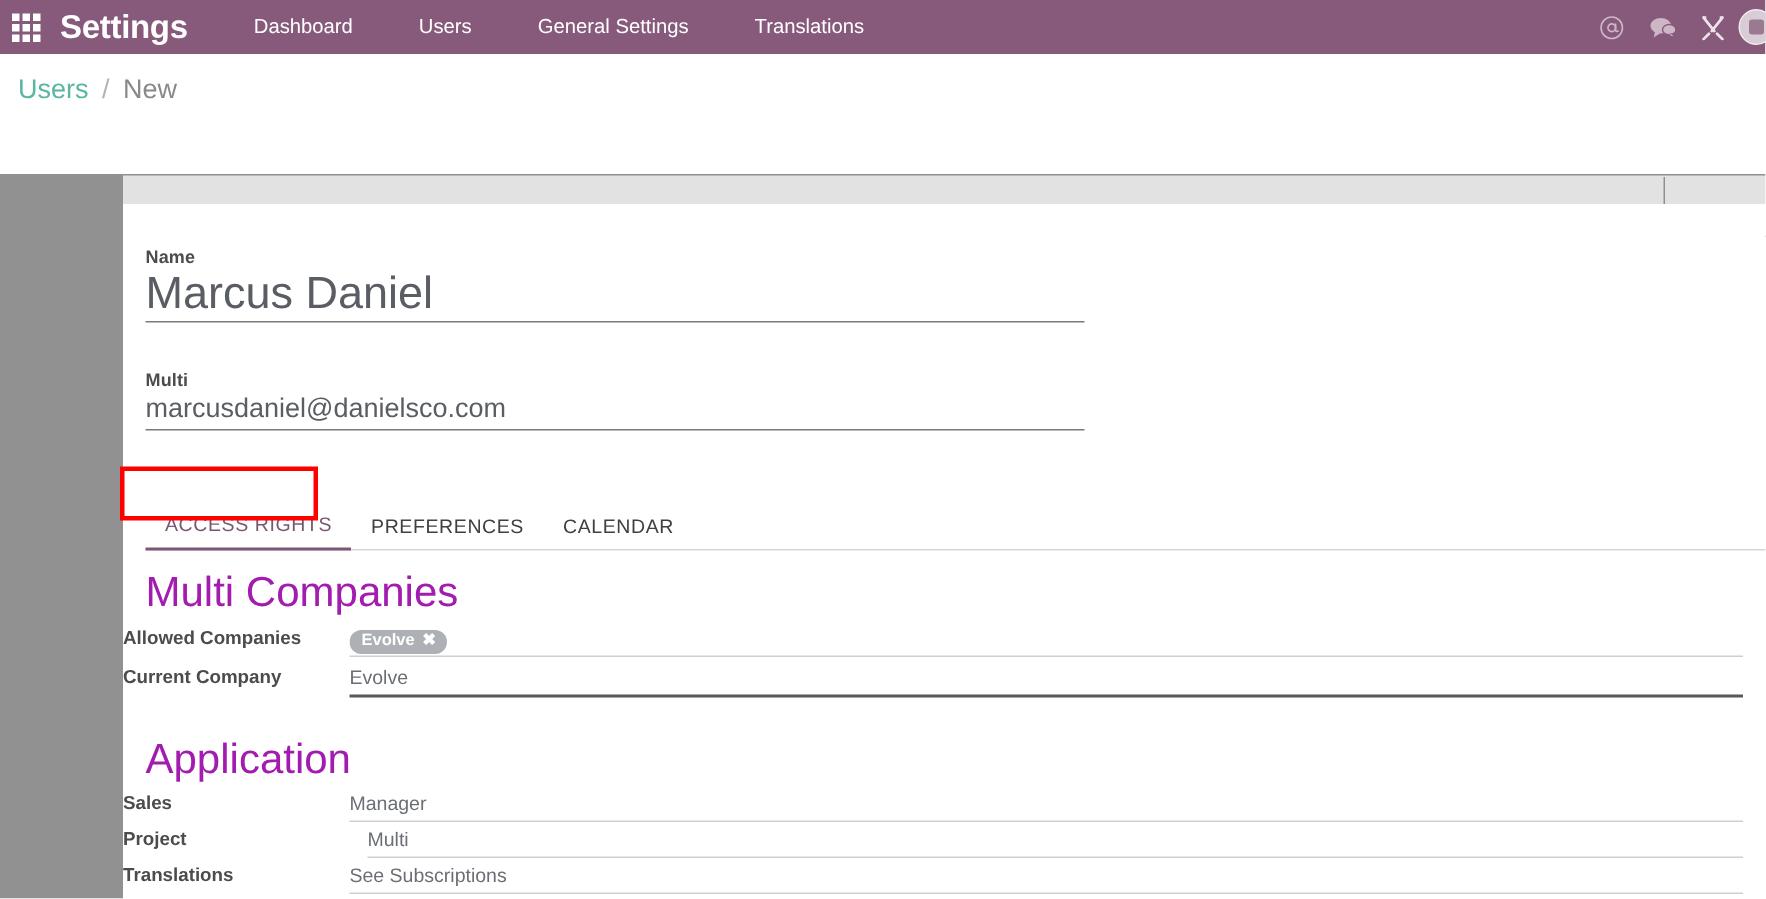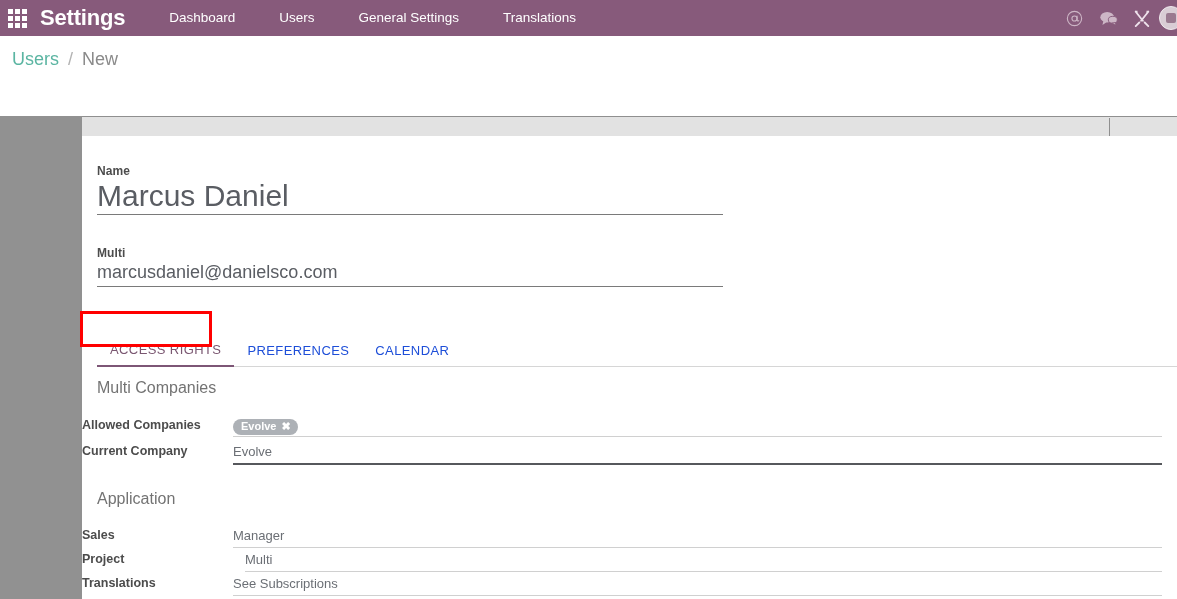--- a/index.html
+++ b/index.html
@@ -279,21 +279,21 @@
     display: flex;
     align-items: flex-end;
     border-bottom: 1px solid #d6d6d6;
     height: 31px;
     box-sizing: border-box;
   }
   .tab {
     font-size: 13px;
     letter-spacing: 0.4px;
     padding: 6px 13px 8px 13px;
-    color: #1d4ed8;
+    color: #404040;
     cursor: pointer;
     white-space: nowrap;
     box-sizing: border-box;
     background: transparent;
     border: none;
     font-family: "Liberation Sans", sans-serif;
   }
   .tab.active {
     color: #7a5771;
     border-bottom: 2px solid #7d5676;
@@ -306,22 +306,22 @@
     width: 132px;
     height: 36px;
     border: 3px solid #ff0000;
     box-sizing: border-box;
     pointer-events: none;
     z-index: 30;
   }
 
   
   .group-title {
-    font-size: 16px;
-    color: #737373;
+    font-size: 28px;
+    color: #a21caf;
     font-weight: normal;
     position: absolute;
     left: 15px;
     white-space: nowrap;
   }
   .row {
     position: absolute;
     left: 0;
     width: 1080px;
     height: 24px;

